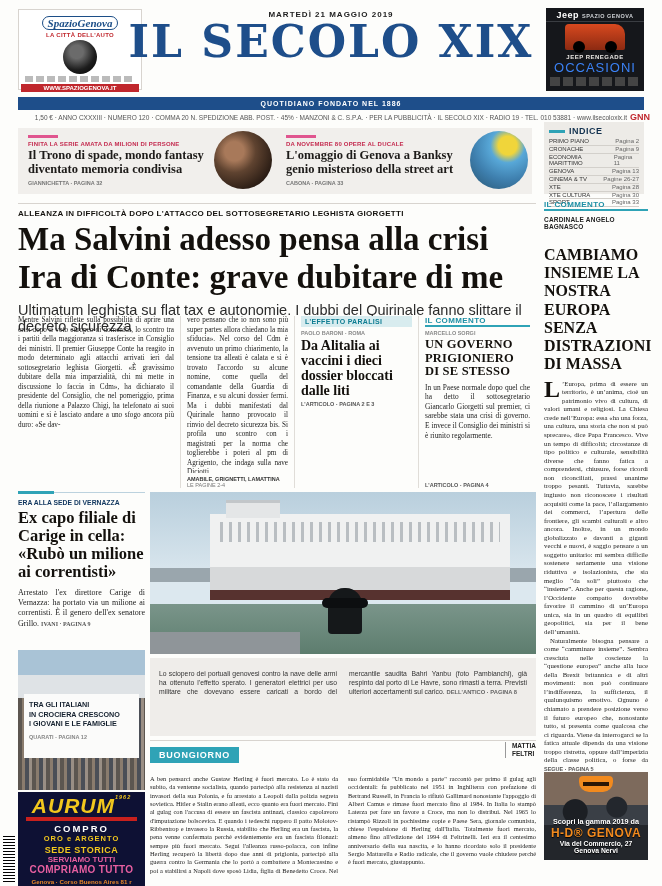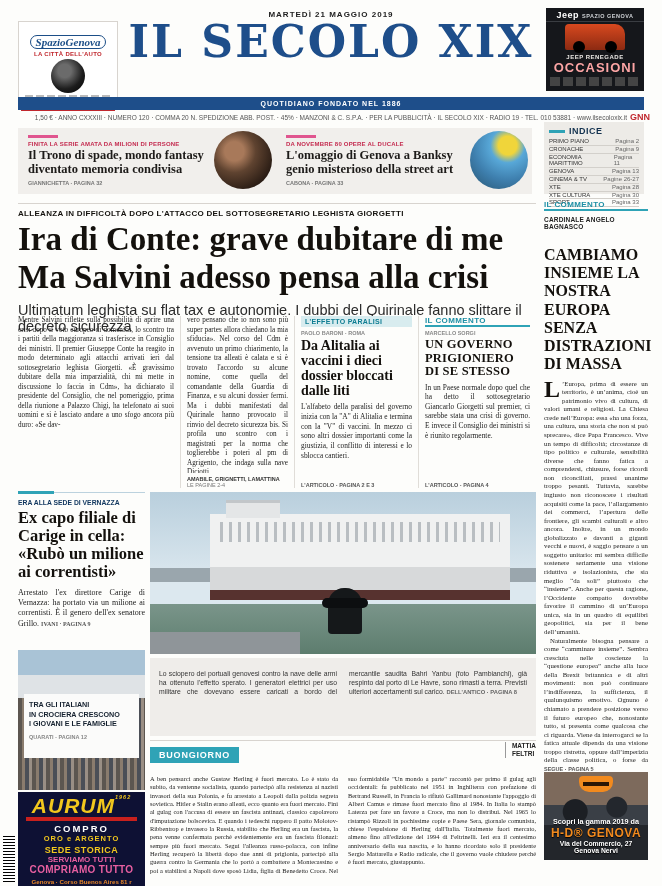--- a/index.html
+++ b/index.html
@@ -5,36 +5,36 @@
   * { margin:0; padding:0; box-sizing:border-box; }
   html,body { background:#888; }
   .page {
     position:relative; width:662px; height:886px; margin:0 auto;
     background:#fdfdfb; overflow:hidden;
     font-family:"Liberation Sans", sans-serif; color:#1a1a1a;
   }
   .abs { position:absolute; }
 
   
-  .ad-spazio { left:18px; top:9px; width:100px; height:81px; border:1px solid #d8d4cf; background:#fff; text-align:center; padding-top:10px;margin-top:12px; }
+  .ad-spazio { left:18px; top:9px; width:124px; height:81px; border:1px solid #d8d4cf; background:#fff; text-align:center; padding-top:3px; }
   .sg-brand { font-family:"Liberation Serif",serif; font-style:italic; font-weight:bold; font-size:11px; color:#1c4e87; border:1px solid #1c4e87; border-radius:9px; display:inline-block; padding:0 5px; }
   .sg-tag { font-size:6px; font-weight:bold; color:#c0272d; letter-spacing:.3px; margin-top:1px; }
   .sg-tire { width:34px; height:34px; border-radius:50%; margin:2px auto; background:radial-gradient(circle at 40% 35%, #6b6b6b 0 22%, #1d1d1d 60%, #000 100%); }
   .sg-band { background:#c0272d; color:#fff; font-size:6px; font-weight:bold; padding:1px 0; margin:2px 2px 0; }
   .sg-micro { height:6px; margin:2px 6px 0; background:repeating-linear-gradient(90deg,#bbb 0 8px,#fff 8px 11px); }
 
   .masthead-date { left:131px; top:10px; width:400px; text-align:center; font-size:8px; font-weight:bold; letter-spacing:1px; color:#222; }
   .masthead-title { left:111px; top:20px; width:440px; text-align:center; font-family:"DejaVu Serif",serif; font-weight:bold; font-size:44px; line-height:1; letter-spacing:2px; color:#1e4e8a; }
   .ad-jeep { left:546px; top:8px; width:98px; height:83px; background:#15171b; text-align:center; color:#fff; padding-top:2px; }
   .jeep-row { font-size:9px; font-weight:bold; letter-spacing:.5px; border-bottom:1px solid #3a3d42; padding-bottom:1px; }
   .jeep-dealer { font-size:5.5px; color:#cfd2d6; letter-spacing:.5px; }
   .jeep-car { width:60px; height:26px; margin:2px auto; border-radius:4px 10px 2px 2px; background:linear-gradient(#d8491f,#8c2a12); position:relative; }
   .jeep-car::after { content:""; position:absolute; left:8px; bottom:-3px; width:12px; height:12px; border-radius:50%; background:#000; box-shadow:32px 0 0 #000; }
   .jeep-model { font-size:6px; font-weight:bold; letter-spacing:.5px; margin-top:4px; color:#e8e6e2; }
-  .jeep-occ { font-size:13px; font-weight:bold; letter-spacing:1px; color:#fca5a5; }
+  .jeep-occ { font-size:13px; font-weight:normal; letter-spacing:1px; color:#3b82f6; }
   .jeep-micro { height:9px; margin:2px 4px 0; background:repeating-linear-gradient(90deg,#444 0 10px,#15171b 10px 13px); }
 
   .founded-bar { left:18px; top:97px; width:626px; height:13px; background:#1e4e8a; color:#fff; font-size:7px; font-weight:bold; letter-spacing:1px; text-align:center; line-height:13px; }
   .info-line { left:18px; top:114px; width:626px; text-align:center; font-size:6.5px; color:#555; }
   .gnn { left:630px; top:112px; font-size:9px; font-weight:bold; color:#c0272d; }
 
   
   .teaser-band { left:18px; top:128px; width:514px; height:66px; background:#f1efec; }
   .teaser { position:absolute; top:7px; width:176px; }
   .t1 { left:10px; } .t2 { left:268px; }
@@ -240,39 +240,38 @@
         <span class="pg">Pagina 30</span>
       </div>
     <div class="indice-item">
         <span>SPORT</span>
         <span class="pg">Pagina 33</span>
       </div>
   </div>
 
   <div class="abs lead">
     <div class="lead-kicker">ALLEANZA IN DIFFICOLTÀ DOPO L'ATTACCO DEL SOTTOSEGRETARIO LEGHISTA GIORGETTI</div>
+    <div class="lead-h">Ma Salvini adesso pensa alla crisi</div>
     <div class="lead-h">Ira di Conte: grave dubitare di me</div>
-    <div class="lead-h">Ma Salvini adesso pensa alla crisi</div>
     <div class="lead-standfirst">Ultimatum leghista su flat tax e autonomie. I dubbi del Quirinale fanno slittare il decreto sicurezza</div>
   </div>
 
   <div class="abs cols">
     <div class="col c1">
       <div class="c-body">Mentre Salvini riflette sulla possibilità di aprire una crisi dopo il voto europeo di domenica, lo scontro tra i partiti della maggioranza si trasferisce in Consiglio dei ministri. Il premier Giuseppe Conte ha reagito in modo determinato agli attacchi arrivati ieri dal sottosegretario leghista Giorgetti. «È gravissimo dubitare della mia imparzialità, chi mi mette in discussione lo faccia in Cdm», ha dichiarato il presidente del Consiglio, che nel pomeriggio, prima della riunione a Palazzo Chigi, ha telefonato ai suoi uomini e si è lasciato andare a uno sfogo ancora più duro: «Se dav-</div>
     </div>
     <div class="col c2">
       <div class="c-body">vero pensano che io non sono più super partes allora chiedano la mia sfiducia». Nel corso del Cdm è avvenuto un primo chiarimento, la tensione tra alleati è calata e si è trovato l'accordo su alcune nomine, come quella del comandante della Guardia di Finanza, e su alcuni dossier fermi. Ma i dubbi manifestati dal Quirinale hanno provocato il rinvio del decreto sicurezza bis. Si profila uno scontro con i magistrati per la norma che toglierebbe i poteri al pm di Agrigento, che indaga sulla nave Diciotti.</div>
       <div class="c-byline">AMABILE, GRIGNETTI, LAMATTINA</div>
       <div class="c-pages">LE PAGINE 2-4</div>
     </div>
     <div class="col c3">
       <span class="feature-label">L'EFFETTO PARALISI</span>
       <div class="f-byline">PAOLO BARONI · ROMA</div>
       <div class="f-title">Da Alitalia ai vaccini i dieci dossier bloccati dalle liti</div>
-      <div class="f-body">L'alfabeto della paralisi del governo inizia con la "A" di Alitalia e termina con la "V" di vaccini. In mezzo ci sono altri dossier importanti come la giustizia, il conflitto di interessi e lo sblocca cantieri.</div>
       <div class="f-footer">L'ARTICOLO · PAGINA 2 E 3</div>
     </div>
     <div class="col c4">
       <span class="rail-label">IL COMMENTO</span>
       <div class="f-byline">MARCELLO SORGI</div>
       <div class="f-title upper">Un governo prigioniero di se stesso</div>
       <div class="f-body">In un Paese normale dopo quel che ha detto il sottosegretario Giancarlo Giorgetti sul premier, ci sarebbe stata una crisi di governo. E invece il Consiglio dei ministri si è riunito regolarmente.</div>
       <div class="f-footer">L'ARTICOLO · PAGINA 4</div>
     </div>
   </div>

